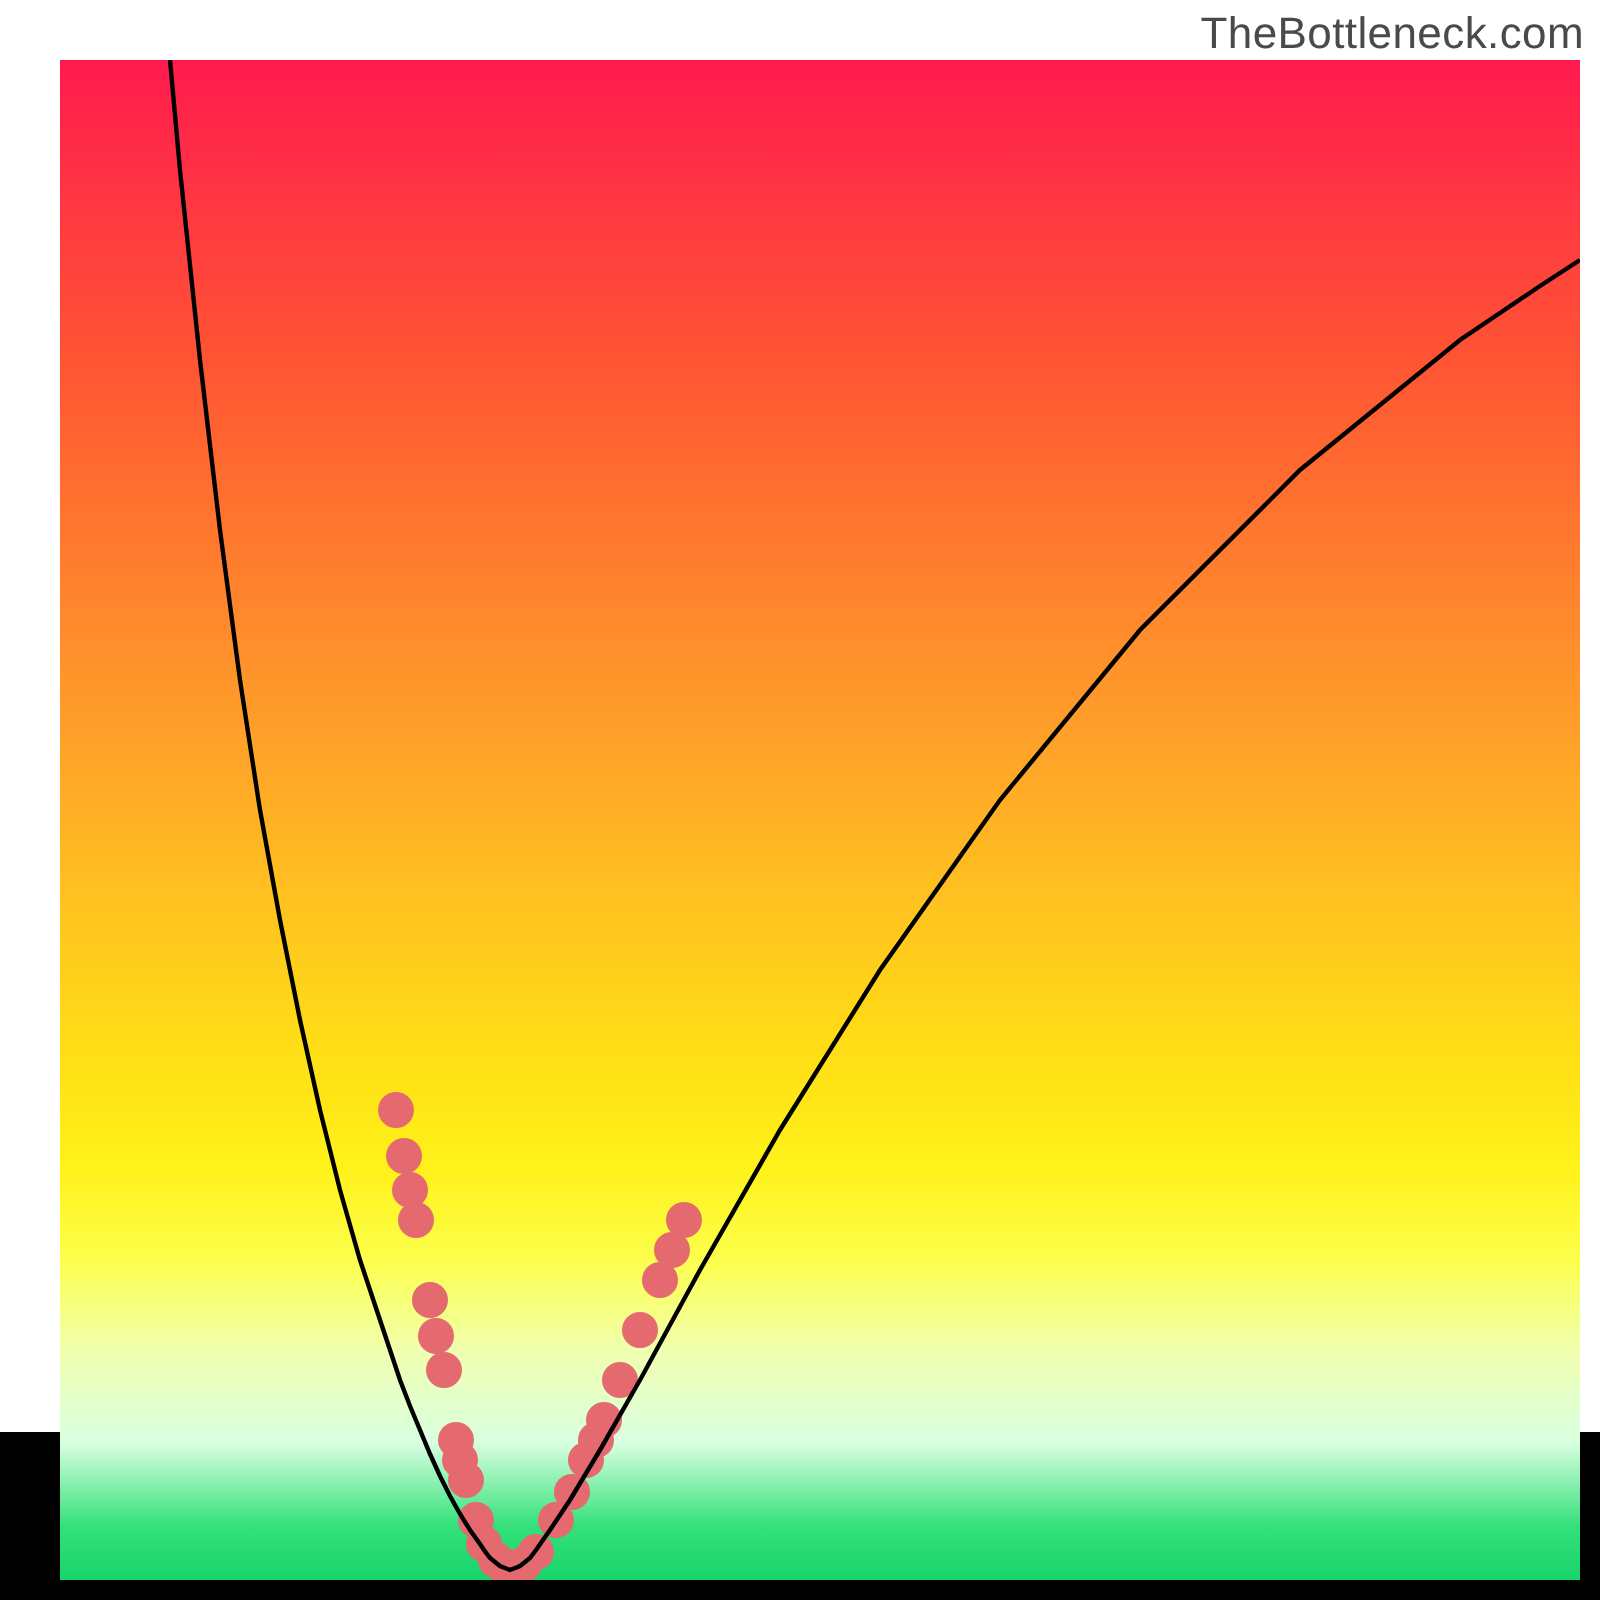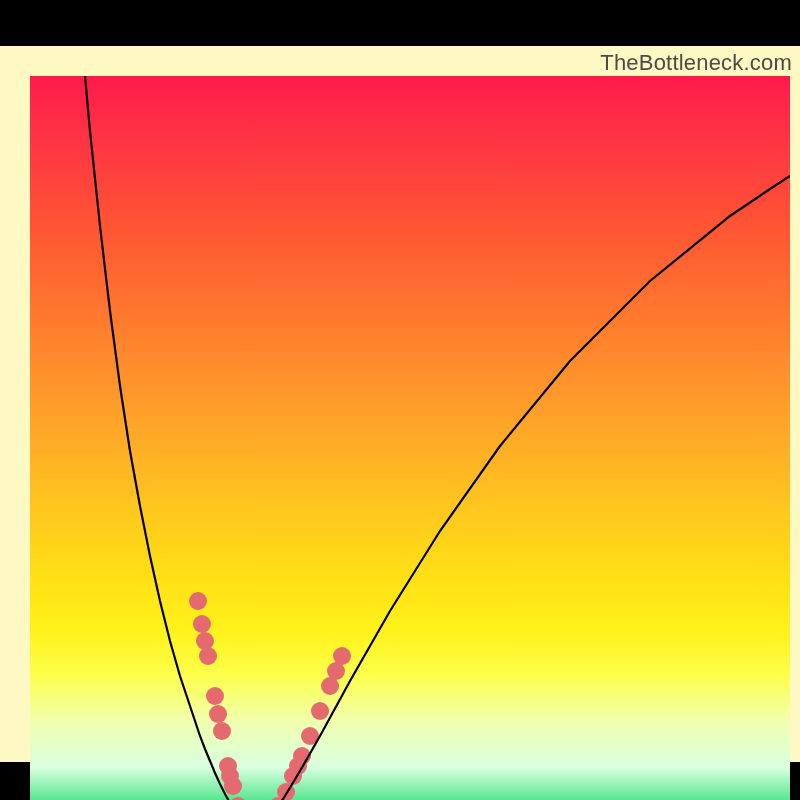--- a/index.html
+++ b/index.html
@@ -8,22 +8,21 @@
     width: 800px;
     height: 800px;
     overflow: hidden;
     background: #000;
     font-family: Arial, Helvetica, sans-serif;
   }
   .frame {
     position: relative;
     width: 800px;
     height: 716px;
-    background: #fef9c3;
-    margin-top: 46px;
+    background: #ffffff;
   }
   .plot-area {
     position: absolute;
     left: 30px;
     top: 30px;
     width: 760px;
     height: 760px;
     background: linear-gradient(to bottom,
       #ff1a4d 0%,
       #ff3344 8%,

